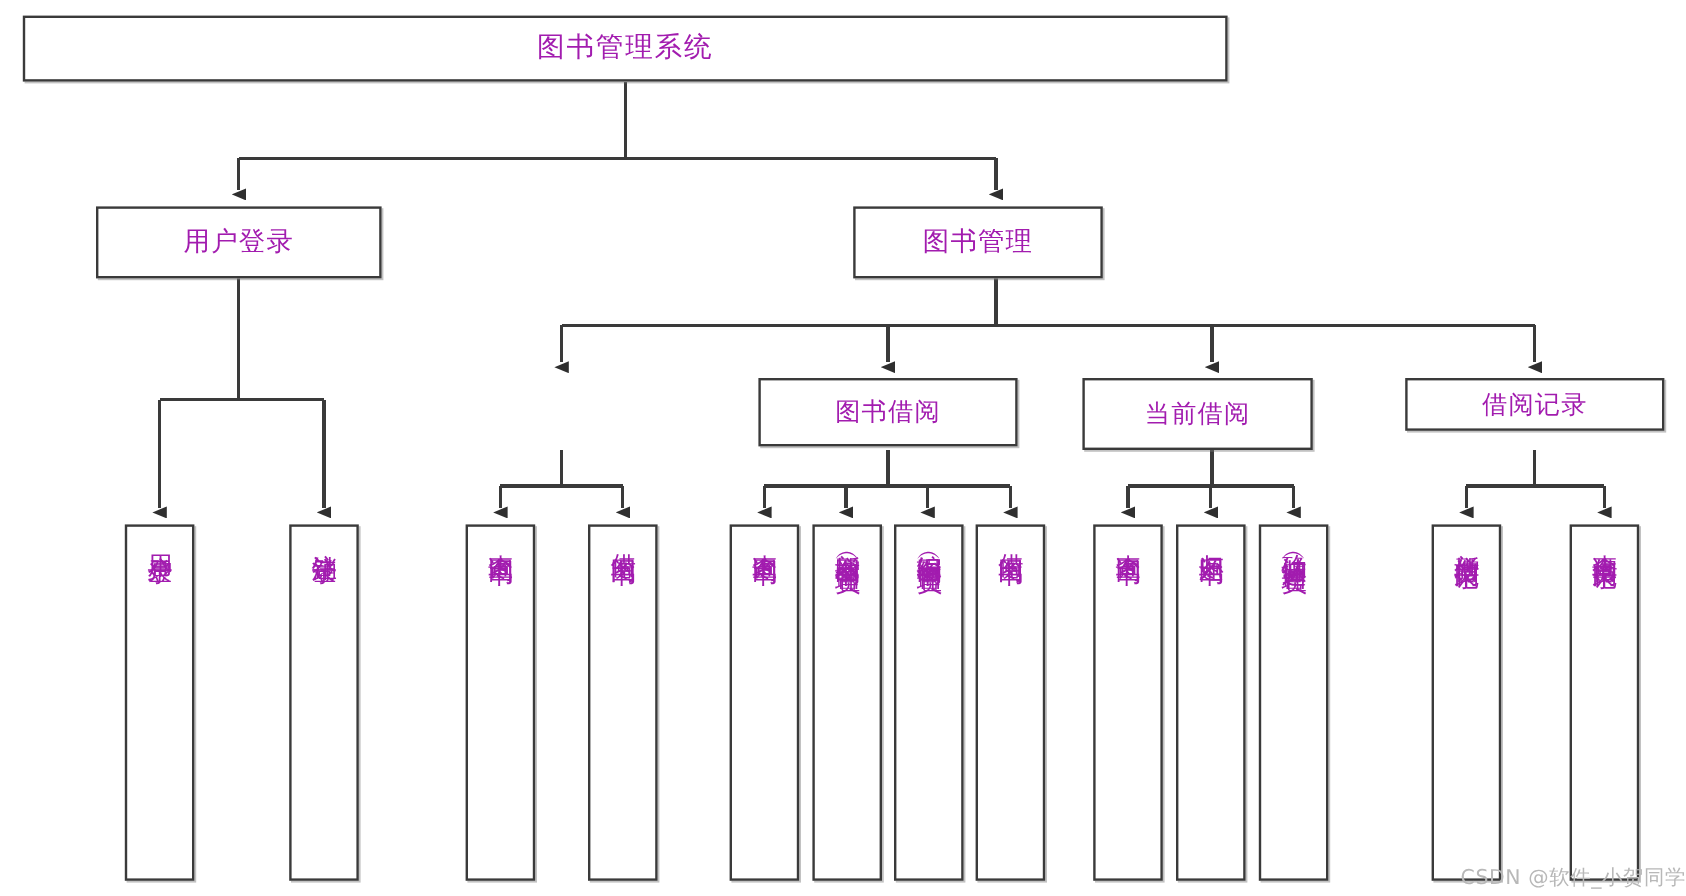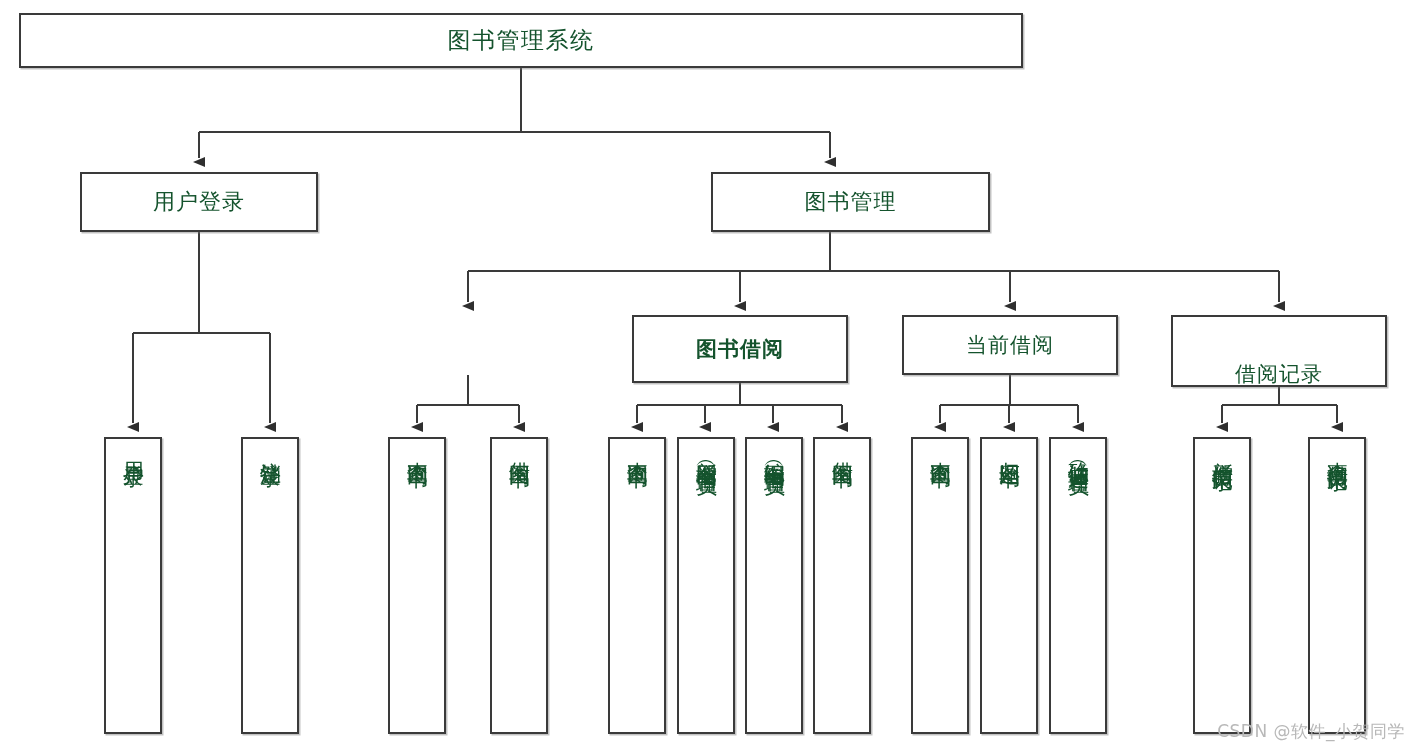--- a/index.html
+++ b/index.html
@@ -22,21 +22,21 @@
     pointer-events:none;
   }
   .node{
     position:absolute;
     box-sizing:border-box;
     border:2.5px solid #3a3a3a;
     background:#ffffff;
     display:flex;
     align-items:center;
     justify-content:center;
-    color:#14532d;
+    color:#a21caf;
     box-shadow:1.5px 1.5px 0 rgba(120,120,120,0.45);
   }
   .node .lbl{
     display:block;
     text-align:center;
     line-height:1.05;
     white-space:nowrap;
   }
   
   .node.h .lbl{
@@ -126,31 +126,31 @@
     </g>
   </svg>
 
   <div class="node h root" style="left:19px;top:13px;width:1004px;height:55px;">
     <span class="lbl">图书管理系统</span>
   </div>
 
   <div class="node h lvl2" style="left:80px;top:172px;width:238px;height:60px;">
     <span class="lbl">用户登录</span>
   </div>
-  <div class="node h lvl2" style="left:711px;top:172px;width:279px;height:60px;">
+  <div class="node h lvl2" style="left:711px;top:172px;width:208px;height:60px;">
     <span class="lbl">图书管理</span>
   </div>
 
-  <div class="node h lvl3" style="left:632px;top:315px;width:216px;height:68px;font-weight:bold;">
+  <div class="node h lvl3" style="left:632px;top:315px;width:216px;height:57px;">
     <span class="lbl">图书借阅</span>
   </div>
-  <div class="node h lvl3" style="left:902px;top:315px;width:216px;height:60px;">
+  <div class="node h lvl3" style="left:902px;top:315px;width:192px;height:60px;">
     <span class="lbl">当前借阅</span>
   </div>
-  <div class="node h lvl3" style="left:1171px;top:315px;width:216px;height:72px;align-items:flex-end;">
+  <div class="node h lvl3" style="left:1171px;top:315px;width:216px;height:44px;">
     <span class="lbl">借阅记录</span>
   </div>
 
   <div class="node v" style="left:104px;top:437px;width:58px;height:297px;">
     <span class="lbl">用户登录</span>
   </div>
   <div class="node v" style="left:241px;top:437px;width:58px;height:297px;">
     <span class="lbl">注销登录</span>
   </div>
 

